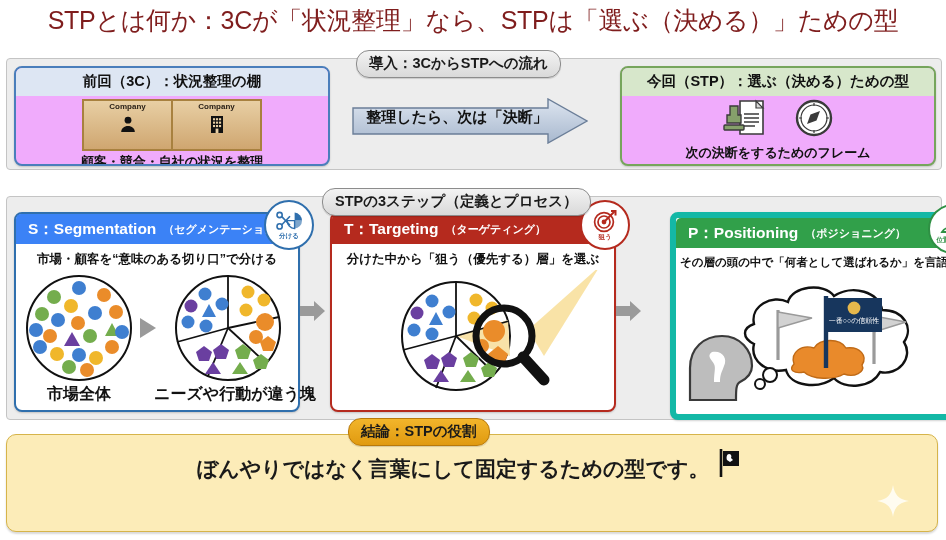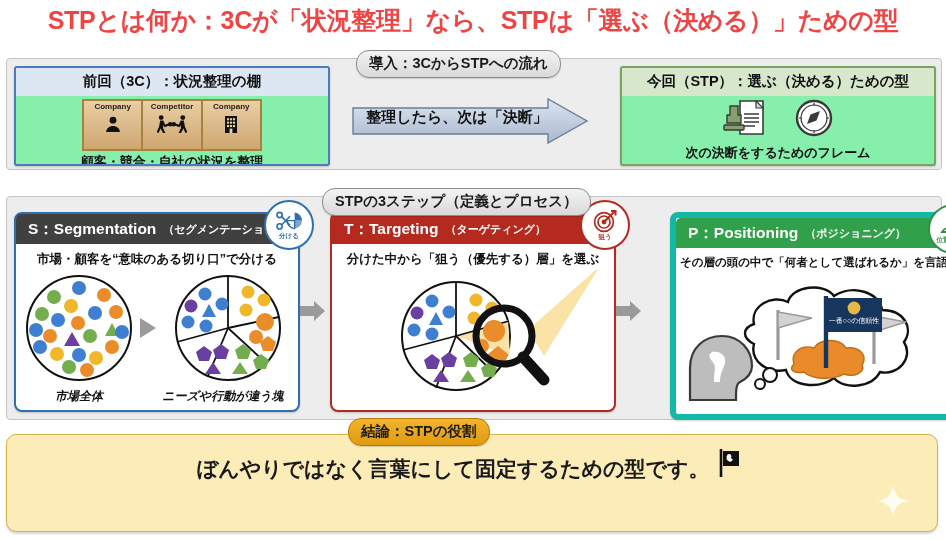--- a/index.html
+++ b/index.html
@@ -8,21 +8,21 @@
     background:#ffffff;
     font-family:"Liberation Sans","DejaVu Sans",sans-serif;
     overflow:hidden;
     position:relative;
   }
 
   
   .title{
     position:absolute;left:0;top:4px;width:946px;
     text-align:center;
-    font-size:25px;font-weight:bold;color:#ef4444;
+    font-size:25px;font-weight:normal;color:#7f1d1d;
     letter-spacing:-0.3px;
     white-space:nowrap;
   }
 
   
   .tab{
     position:absolute;
     background:linear-gradient(#f3f3f3,#d9d9d9);
     border:1px solid #8c8c8c;
     border-radius:13px;
@@ -44,22 +44,22 @@
     background:#ededed;
     border:1px solid #c4c4c4;
     border-radius:4px;
   }
   .band-intro{left:6px;top:58px;width:934px;height:110px;}
   .band-steps{left:6px;top:196px;width:934px;height:222px;}
 
   
   .card{
     position:absolute;
-    background:#86efac;
-    border-radius:3px;
+    background:#f0abfc;
+    border-radius:8px;
     overflow:hidden;
     box-shadow:0 1px 2px rgba(0,0,0,.18);
   }
   .card-hd{
     text-align:center;font-weight:bold;font-size:14.5px;color:#111;
     padding:4px 0 5px;white-space:nowrap;
   }
   .card-3c{left:14px;top:66px;width:312px;height:96px;border:2px solid #4a7ebb;}
   .card-3c .card-hd{background:#dde6f3;}
   .card-stp{left:620px;top:66px;width:312px;height:96px;border:2px solid #76a55c;}
@@ -105,21 +105,21 @@
     padding-left:12px;color:#fff;border-radius:5px 5px 0 0;
     white-space:nowrap;
   }
   .step-hd .en{font-size:15.5px;font-weight:bold;}
   .step-hd .jp{font-size:11px;font-weight:bold;margin-left:7px;}
   .step-sub{
     text-align:center;font-size:12.5px;font-weight:bold;color:#111;
     padding:7px 4px 0;white-space:nowrap;
   }
   .step-s{left:14px;width:282px;border:2px solid #2f6fad;}
-  .step-s .step-hd{background:#404040;}
+  .step-s .step-hd{background:#3b82f6;}
   .step-t{left:330px;width:282px;border:2px solid #b52a1e;}
   .step-t .step-hd{background:#b52a1e;}
   .step-p{left:646px;width:286px;border:6px solid #14b8a6;margin-left:24px;}
   .step-p .step-hd{background:#31a04a;}
 
   
   .badge{
     position:absolute;right:-16px;top:-14px;
     width:46px;height:46px;border-radius:50%;
     background:#fff;display:flex;flex-direction:column;
@@ -128,22 +128,22 @@
   }
   .badge.b-s{border:2px solid #2f6fad;}
   .badge.b-t{border:2px solid #b52a1e;}
   .badge.b-p{border:2px solid #2f9044;}
   .badge-lbl{font-size:6.5px;font-weight:bold;line-height:1;margin-top:1px;}
   .badge.b-s .badge-lbl{color:#2f6fad;}
   .badge.b-t .badge-lbl{color:#b52a1e;}
   .badge.b-p .badge-lbl{color:#2f9044;}
 
   .fig-cap{
-    position:absolute;bottom:5px;font-size:12px;font-weight:bold;color:#111;
-    white-space:nowrap;text-align:center;font-style:italic;
+    position:absolute;bottom:5px;font-size:16px;font-weight:bold;color:#111;
+    white-space:nowrap;text-align:center;
   }
 
   
   .conn{position:absolute;top:300px;width:26px;height:22px;}
 
   
   .concl{
     position:absolute;left:6px;top:434px;width:930px;height:96px;
     background:#fcecb8;border:1px solid #d6b44a;border-radius:10px;
     box-shadow:0 2px 2px rgba(0,0,0,.15);
@@ -168,33 +168,20 @@
 <div class="card card-3c">
   <div class="card-hd">前回（3C）：状況整理の棚</div>
   <div class="shelf">
     <div class="shelf-cell">
       <div class="shelf-lbl">Company</div>
       <div class="shelf-ic">
         <svg width="20" height="20" viewBox="0 0 20 20">
             <circle cx="10" cy="6.2" r="3.4" fill="#111"></circle>
             <path d="M3.2 18c0-3.8 3-6.1 6.8-6.1S16.8 14.2 16.8 18z" fill="#111"></path>
           </svg>
-      </div>
-    </div>
-    <div class="shelf-cell">
-      <div class="shelf-lbl">Competitor</div>
-      <div class="shelf-ic">
-        <svg width="30" height="20" viewBox="0 0 30 20">
-          <circle cx="4.2" cy="3.6" r="2.4" fill="#111"></circle>
-          <path d="M3.2 6.6 L6.4 6.6 L8 10.4 L12.6 9.2 L13 11.2 L7.4 13.2 L6.6 11 L6 14 L8.4 19 L6 19 L3.6 14.6 L1.6 19 L-0.4 18 L2 13 Z" fill="#111"></path>
-          <circle cx="25.8" cy="3.6" r="2.4" fill="#111"></circle>
-          <path d="M26.8 6.6 L23.6 6.6 L22 10.4 L17.4 9.2 L17 11.2 L22.6 13.2 L23.4 11 L24 14 L21.6 19 L24 19 L26.4 14.6 L28.4 19 L30.4 18 L28 13 Z" fill="#111"></path>
-          <circle cx="13.2" cy="10.2" r="2.2" fill="#111"></circle>
-          <circle cx="16.8" cy="10.2" r="2.2" fill="#111"></circle>
-        </svg>
       </div>
     </div>
     <div class="shelf-cell">
       <div class="shelf-lbl">Company</div>
       <div class="shelf-ic">
         <svg width="18" height="20" viewBox="0 0 18 20">
           <rect x="3" y="2" width="12" height="17" fill="#111"></rect>
           <g fill="#e8cfa4">
             <rect x="5" y="4.2" width="2.1" height="2.1"></rect>
               <rect x="8" y="4.2" width="2.1" height="2.1"></rect>

